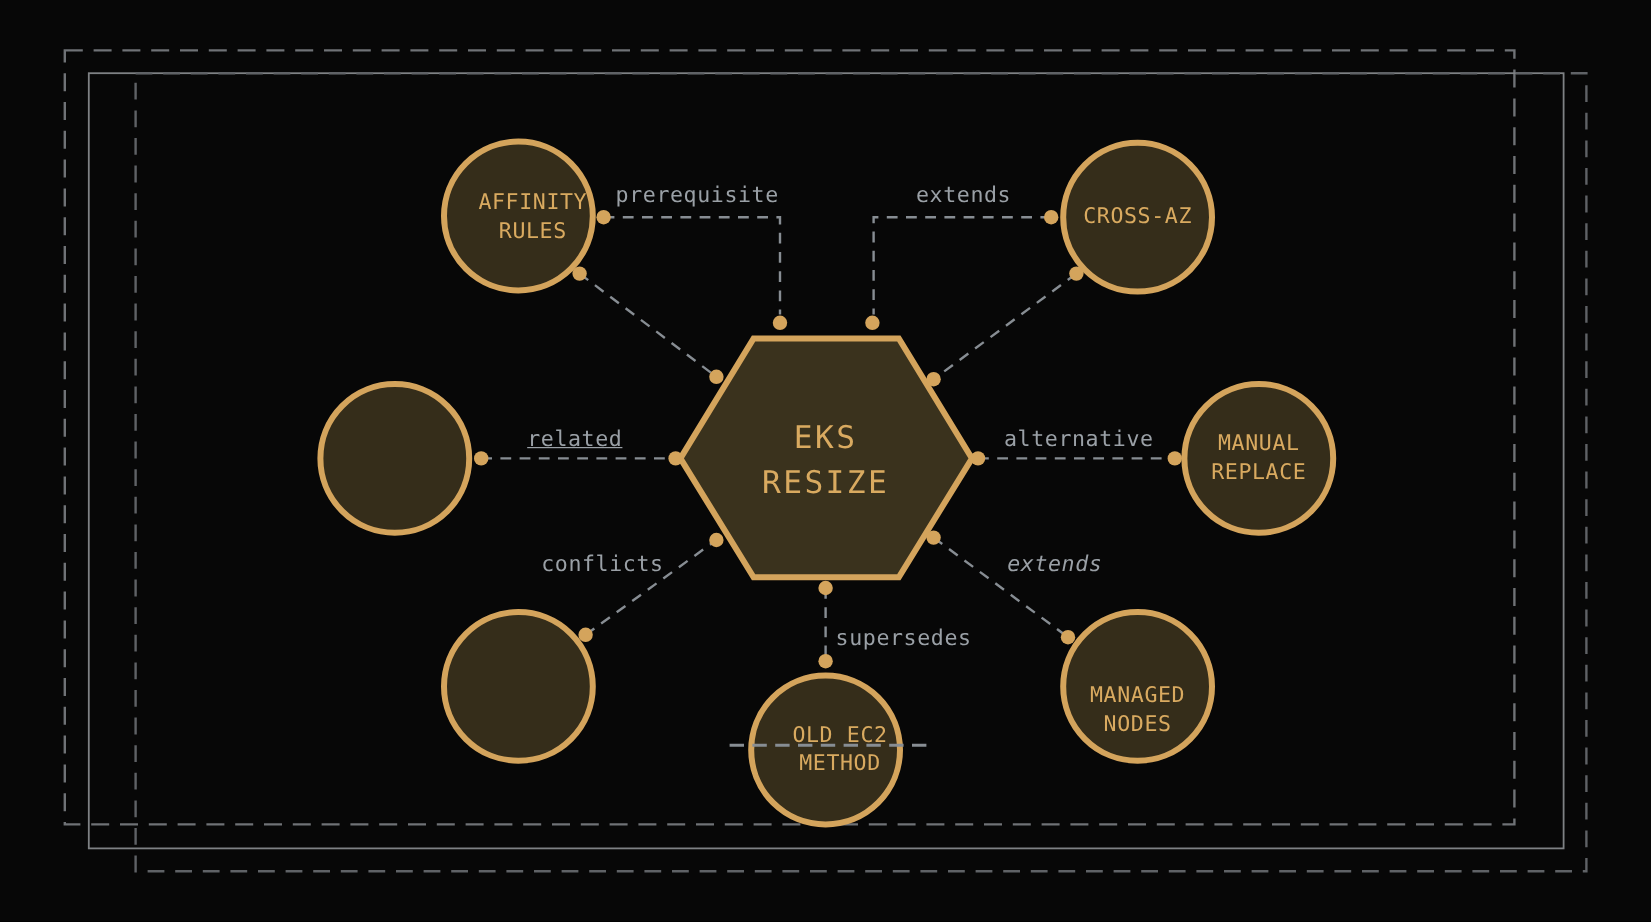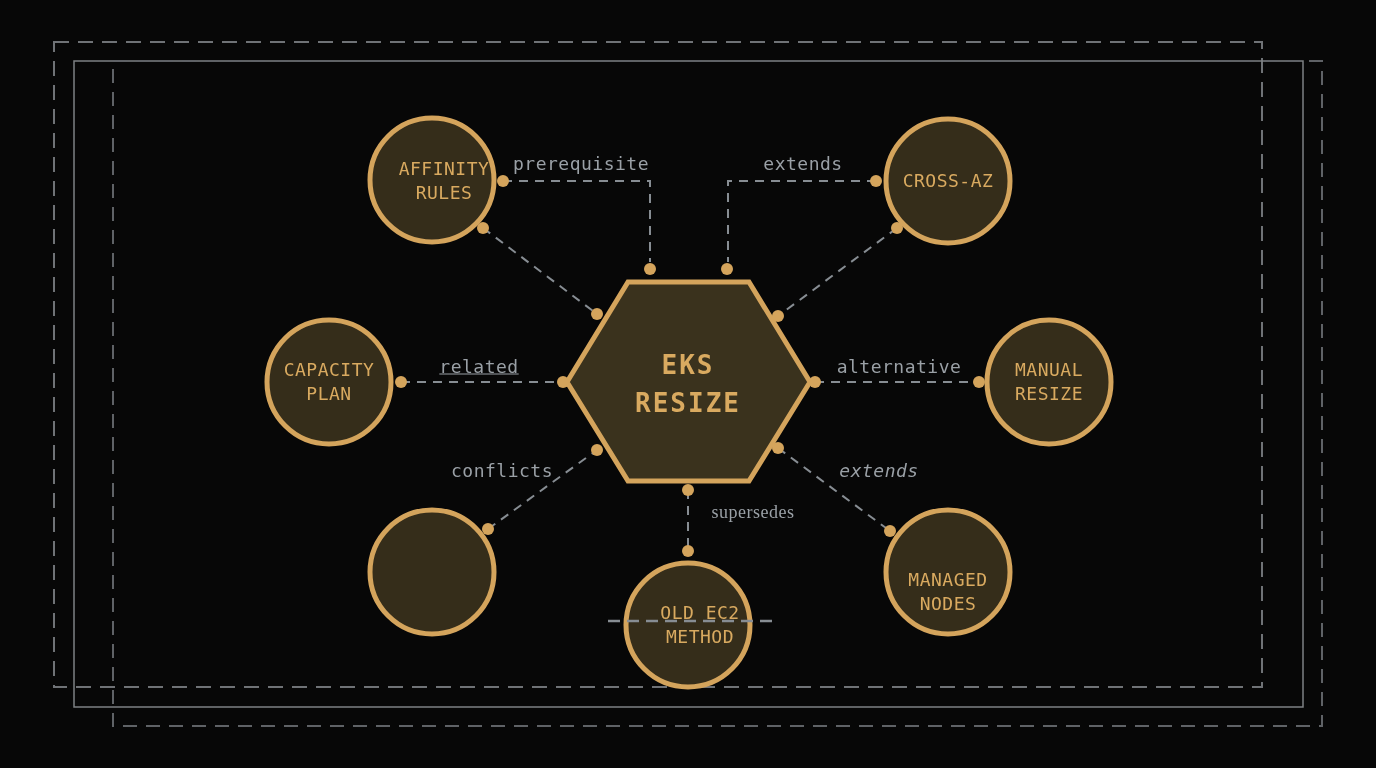--- a/index.html
+++ b/index.html
@@ -90,36 +90,34 @@
     <circle class="dot" cx="815" cy="382" r="6"></circle>
     <circle class="dot" cx="979" cy="382" r="6"></circle>
     <circle class="dot" cx="488" cy="529" r="6"></circle>
     <circle class="dot" cx="597" cy="450" r="6"></circle>
     <circle class="dot" cx="778" cy="448" r="6"></circle>
     <circle class="dot" cx="890" cy="531" r="6"></circle>
     <circle class="dot" cx="688" cy="490" r="6"></circle>
     <circle class="dot" cx="688" cy="551" r="6"></circle>
   </svg>
 
-  <div class="center-label" style="left:688px;top:384px;font-weight:bold;">EKS
+  <div class="center-label" style="left:688px;top:384px;">EKS
 RESIZE</div>
 
   <div class="node-label" style="left:432px;top:181px;margin-left:12px;">AFFINITY
 RULES</div>
   <div class="node-label" style="left:948px;top:181px;">CROSS-AZ</div>
-  <div class="node-label" style="left:329px;top:382px;">CAPACITY
-PLAN</div>
   <div class="node-label" style="left:1049px;top:382px;">MANUAL
-RESIZE</div>
+REPLACE</div>
   <div class="node-label" style="left:688px;top:625px;margin-left:12px;">OLD EC2
 METHOD</div>
   <div class="node-label" style="left:948px;top:572px;margin-top:20px;">MANAGED
 NODES</div>
 
   <div class="edge-label" style="left:581px;top:163px;">prerequisite</div>
   <div class="edge-label" style="left:803px;top:163px;">extends</div>
   <div class="edge-label" style="left:479px;top:366px;text-decoration:underline;">related</div>
   <div class="edge-label" style="left:899px;top:366px;">alternative</div>
   <div class="edge-label" style="left:502px;top:470px;">conflicts</div>
   <div class="edge-label" style="left:879px;top:470px;font-style:italic;">extends</div>
-  <div class="edge-label" style="left:753px;top:512px;font-family:Liberation Serif, serif;">supersedes</div>
+  <div class="edge-label" style="left:753px;top:532px;">supersedes</div>
 
 </div>
 
 </body></html>

